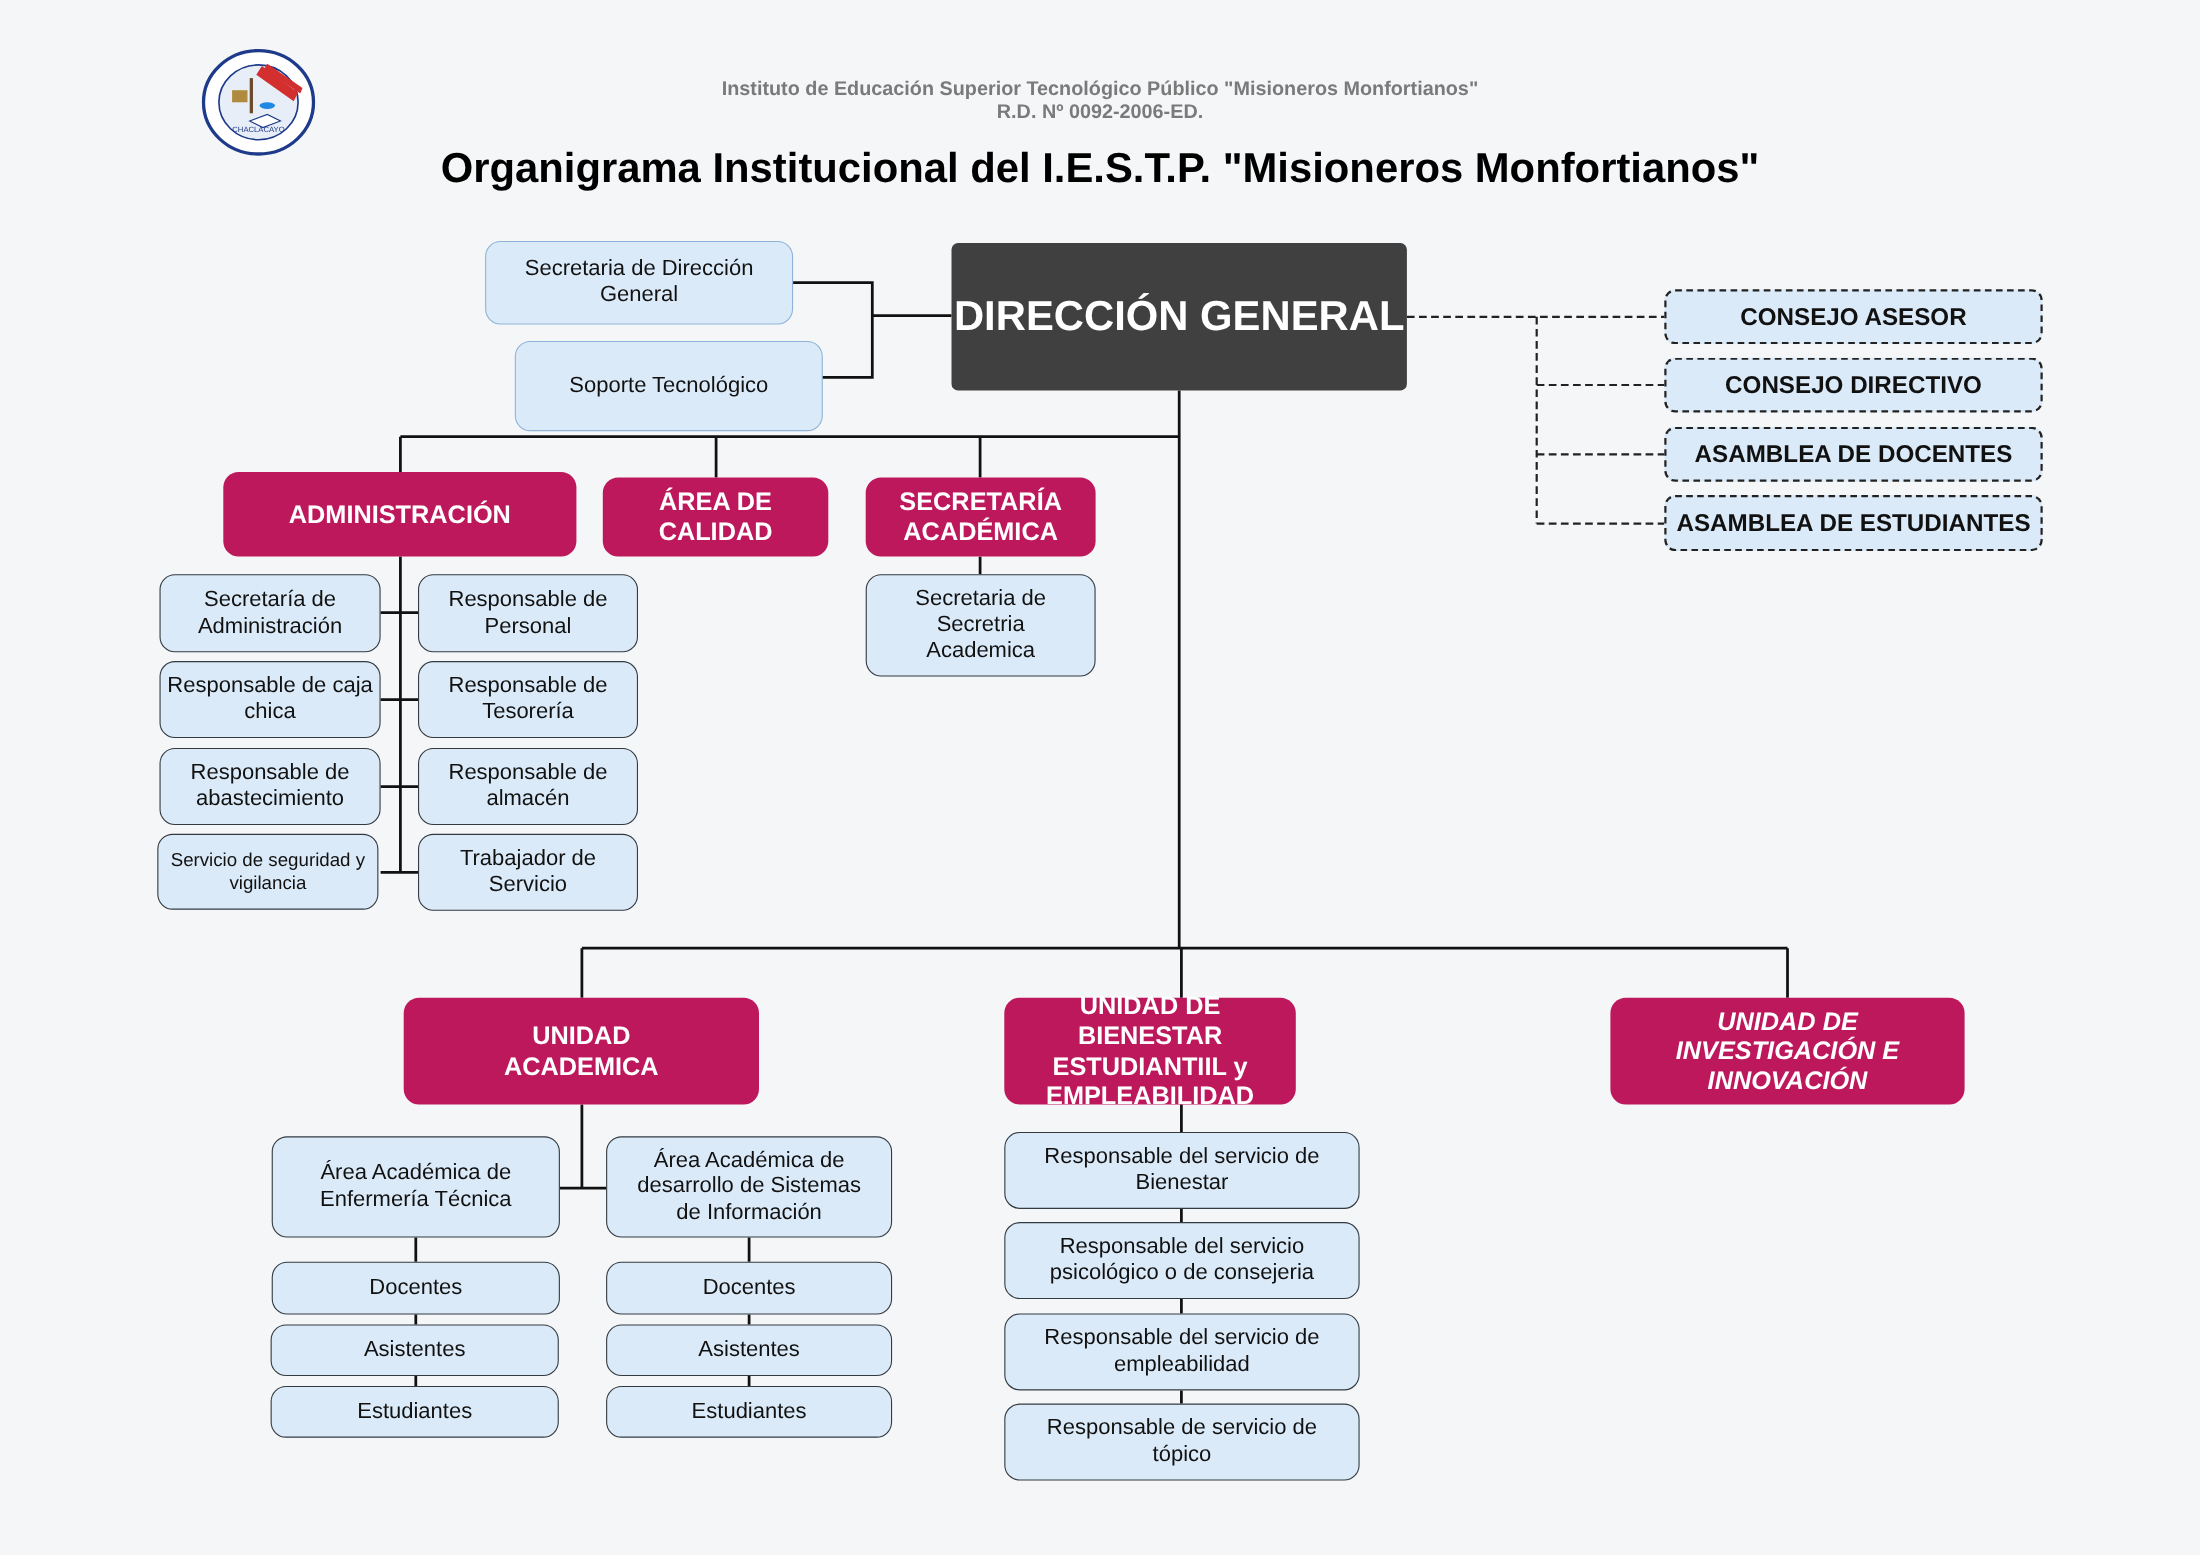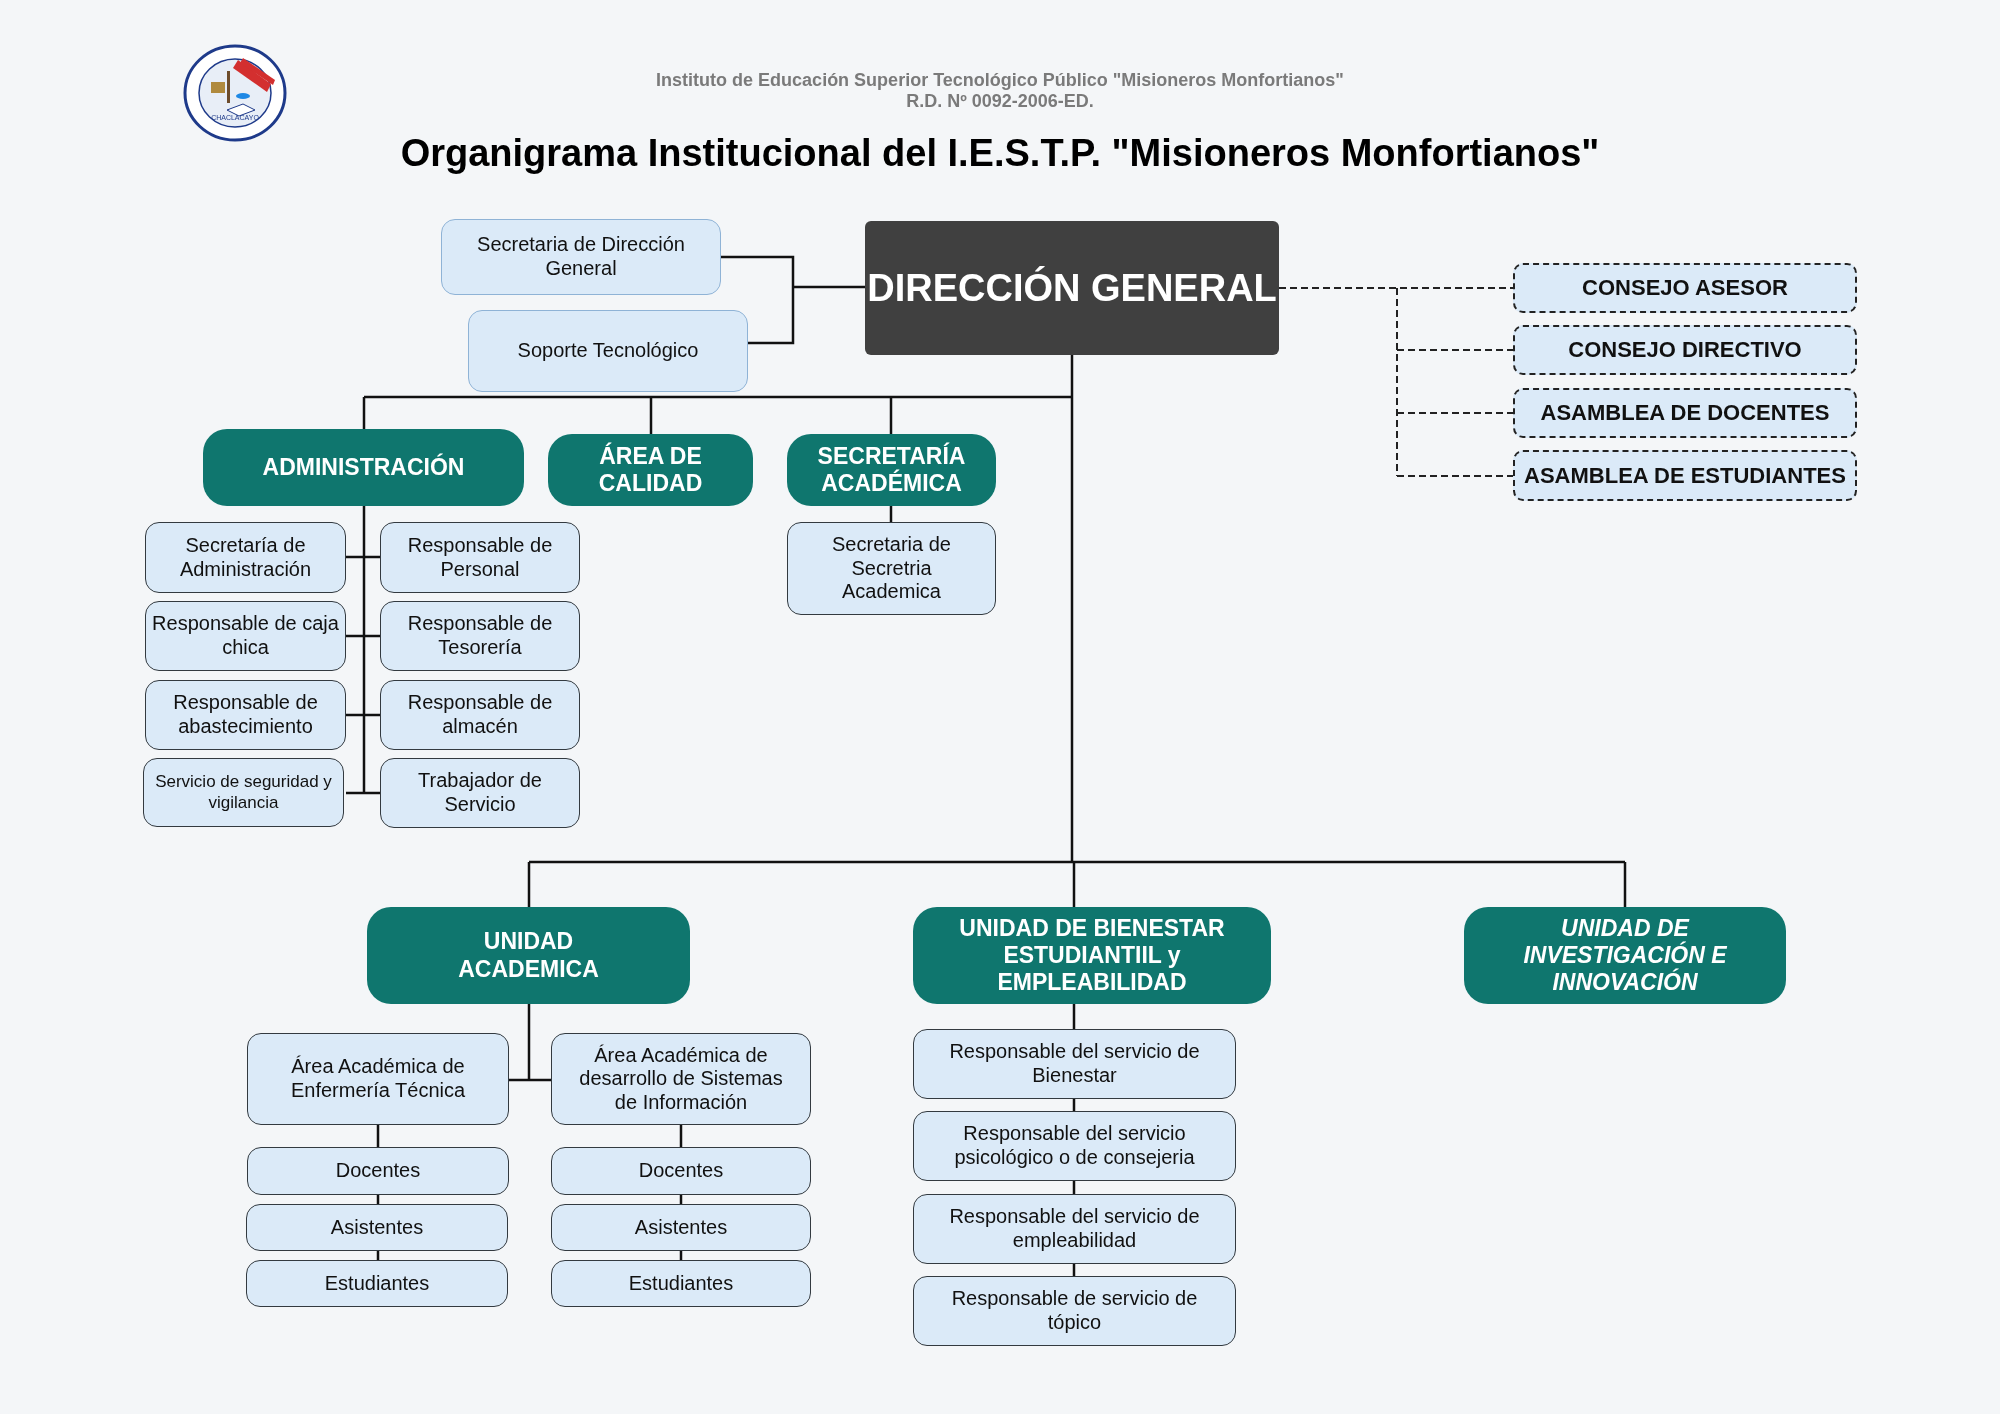--- a/index.html
+++ b/index.html
@@ -9,22 +9,22 @@
     font-family: "Liberation Sans", "DejaVu Sans", sans-serif;
     color: #111;
   }
   #lines { position: absolute; left: 0; top: 0; width: 2000px; height: 1414px; }
   .node {
     position: absolute; box-sizing: border-box;
     display: flex; align-items: center; justify-content: center;
     text-align: center; line-height: 1.18;
   }
   .dark {
-    background: #0f766e; color: #fff; font-weight: bold;
-    border-radius: 24px; font-size: 23px; padding: 4px 8px;
+    background: #be185d; color: #fff; font-weight: bold;
+    border-radius: 14px; font-size: 23px; padding: 4px 8px;
   }
   .darkest { background: #404040; border-radius: 6px; font-size: 38px; font-weight: bold; color:#fff; }
   .light {
     background: #dbeaf8; border: 1.5px solid #333a40; border-radius: 14px;
     font-size: 20px; color: #111; padding: 3px 6px;
   }
   .light.blue-border { border-color: #8fb3d6; }
   .dashed {
     background: #dbeaf8; border: 2px dashed #222; border-radius: 10px;
     font-size: 22px; font-weight: bold; color: #111;
@@ -98,21 +98,21 @@
 <div class="node light" style="left:145px;top:522px;width:201px;height:71px;">Secretaría de Administración</div>
 <div class="node light" style="left:145px;top:601px;width:201px;height:70px;">Responsable de caja chica</div>
 <div class="node light" style="left:145px;top:680px;width:201px;height:70px;">Responsable de abastecimiento</div>
 <div class="node light" style="left:143px;top:758px;width:201px;height:69px;font-size:17px;">Servicio de seguridad y vigilancia</div>
 <div class="node light" style="left:380px;top:522px;width:200px;height:71px;padding:0 20px;">Responsable de Personal</div>
 <div class="node light" style="left:380px;top:601px;width:200px;height:70px;padding:0 20px;">Responsable de Tesorería</div>
 <div class="node light" style="left:380px;top:680px;width:200px;height:70px;padding:16px 20px;">Responsable de almacén</div>
 <div class="node light" style="left:380px;top:758px;width:200px;height:70px;padding:0 30px;">Trabajador de Servicio</div>
 
 <div class="node dark" style="left:367px;top:907px;width:323px;height:97px;padding:0 90px;">UNIDAD ACADEMICA</div>
-<div class="node dark" style="left:913px;top:907px;width:358px;height:97px;padding:0 20px;">UNIDAD DE BIENESTAR ESTUDIANTIIL y EMPLEABILIDAD</div>
+<div class="node dark" style="left:913px;top:907px;width:265px;height:97px;padding:0 20px;">UNIDAD DE BIENESTAR ESTUDIANTIIL y EMPLEABILIDAD</div>
 <div class="node dark" style="left:1464px;top:907px;width:322px;height:97px;padding:0 8px;font-style:italic;">UNIDAD DE INVESTIGACIÓN E INNOVACIÓN</div>
 
 <div class="node light" style="left:247px;top:1033px;width:262px;height:92px;padding:0 26px;">Área Académica de Enfermería Técnica</div>
 <div class="node light" style="left:551px;top:1033px;width:260px;height:92px;padding:0 18px;">Área Académica de desarrollo de Sistemas de Información</div>
 
 <div class="node light" style="left:247px;top:1147px;width:262px;height:48px;">Docentes</div>
 <div class="node light" style="left:246px;top:1204px;width:262px;height:47px;">Asistentes</div>
 <div class="node light" style="left:246px;top:1260px;width:262px;height:47px;">Estudiantes</div>
 <div class="node light" style="left:551px;top:1147px;width:260px;height:48px;">Docentes</div>
 <div class="node light" style="left:551px;top:1204px;width:260px;height:47px;">Asistentes</div>

